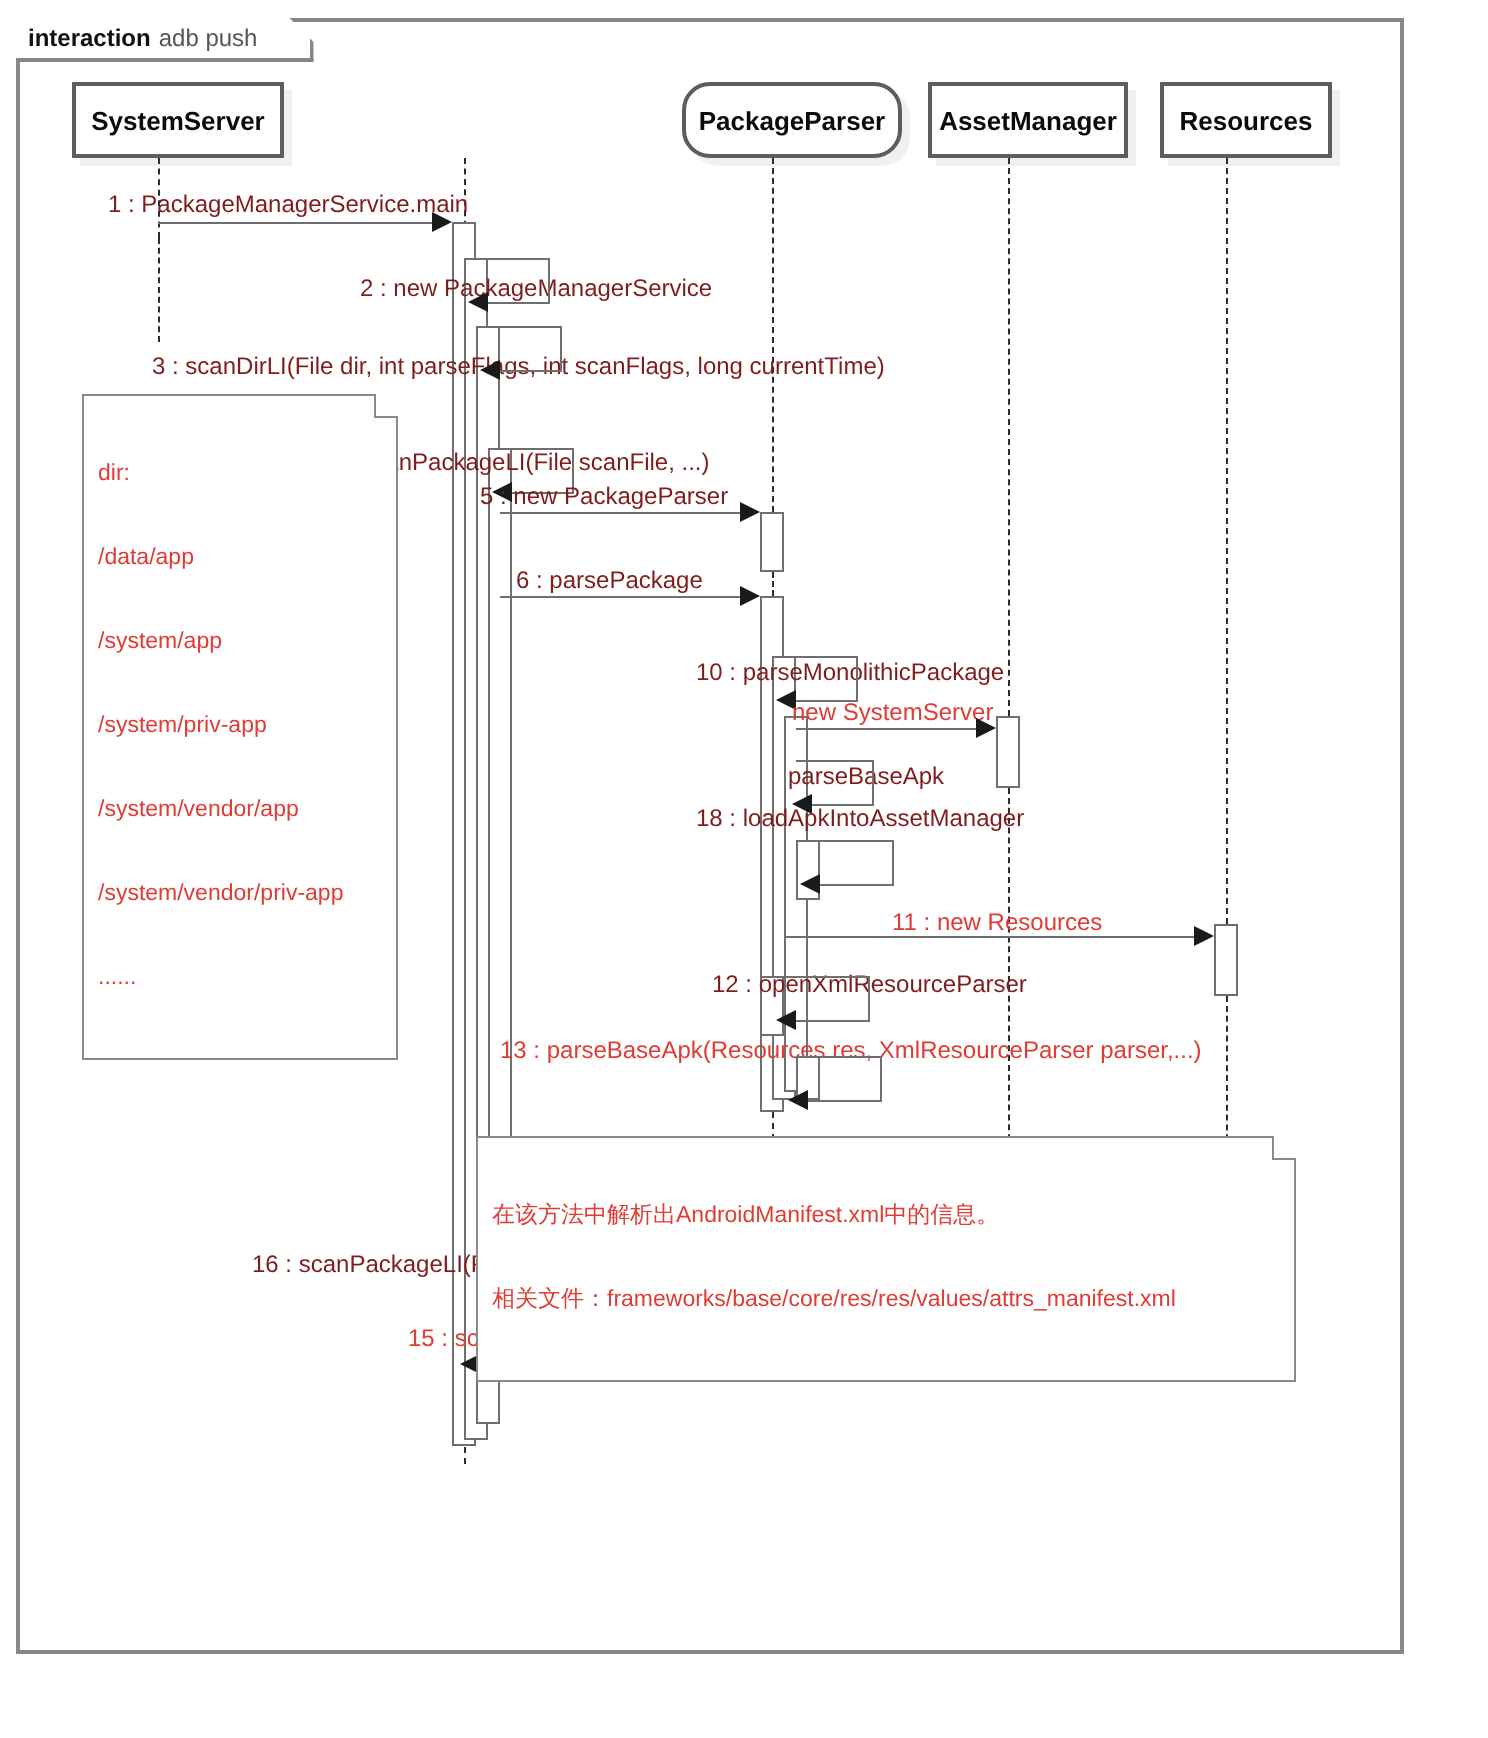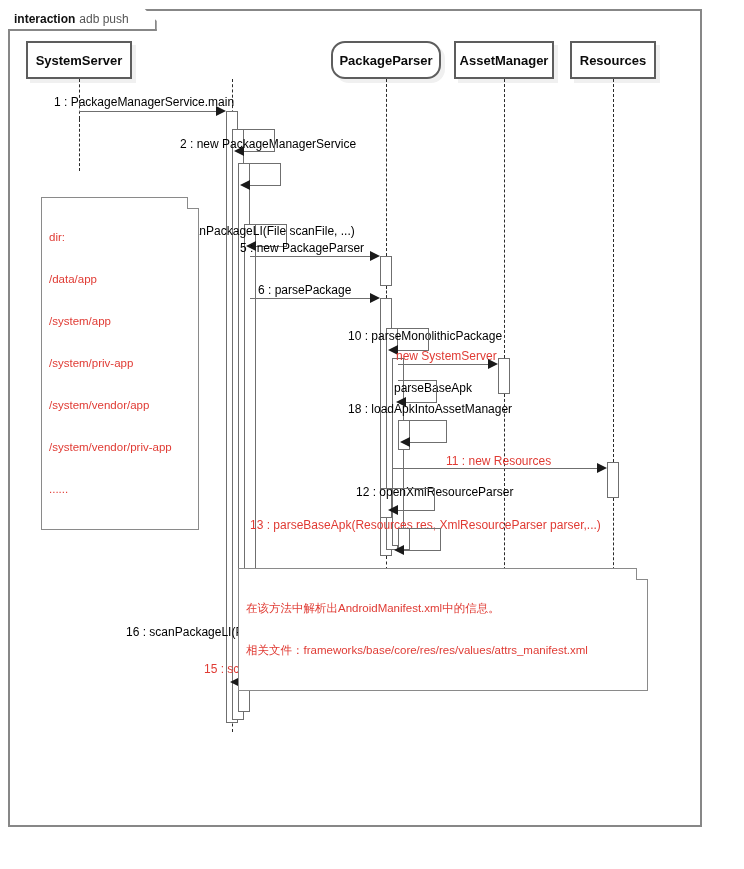--- a/index.html
+++ b/index.html
@@ -60,20 +60,21 @@
     border: 2px solid #5d5d5d;
     background: #ffffff;
     display: flex;
     align-items: center;
     justify-content: center;
     font-size: 13px;
     font-weight: bold;
     color: #0b0b0b;
     height: 38px;
     box-shadow: 4px 4px 0 0 #f0f0f0;
+    margin-left: 10px;
   }
   .ll-line {
     position: absolute;
     width: 0;
     border-left: 1px dashed #2b2b2b;
   }
 
   
   .act {
     position: absolute;
@@ -103,21 +104,21 @@
   }
   .arrow.right {
     border-left: 10px solid #1a1a1a;
   }
   .arrow.left {
     border-right: 10px solid #1a1a1a;
   }
   .msg-lbl {
     position: absolute;
     font-size: 12px;
-    color: #000000;
+    color: #7f1d1d;
     white-space: nowrap;
     line-height: 14px;
   }
   .msg-lbl.red {
     color: #e03b34;
   }
 
   
   .note {
     position: absolute;
@@ -204,20 +205,21 @@
   <div class="msg-lbl" style="left:54px; top:95px;">1 : PackageManagerService.main</div>
   <div class="msg-line" style="left:79px; top:111px; width:137px;"></div>
   <div class="arrow right" style="left:216px; top:106px;"></div>
 
   <div class="msg-lbl" style="left:180px; top:137px;">2 : new PackageManagerService</div>
   <div class="msg-line" style="left:232px; top:129px; width:42px;"></div>
   <div class="msg-v" style="left:274px; top:129px; height:22px;"></div>
   <div class="msg-line" style="left:244px; top:151px; width:31px;"></div>
   <div class="arrow left" style="left:234px; top:146px;"></div>
 
+  <div class="msg-lbl" style="left:76px; top:176px;">3 : scanDirLI(File dir, int parseFlags, int scanFlags, long currentTime)</div>
   <div class="msg-line" style="left:238px; top:163px; width:42px;"></div>
   <div class="msg-v" style="left:280px; top:163px; height:22px;"></div>
   <div class="msg-line" style="left:250px; top:185px; width:31px;"></div>
   <div class="arrow left" style="left:240px; top:180px;"></div>
 
   <div class="msg-lbl" style="left:164px; top:224px;">4 : scanPackageLI(File scanFile, ...)</div>
   <div class="msg-line" style="left:244px; top:224px; width:42px;"></div>
   <div class="msg-v" style="left:286px; top:224px; height:22px;"></div>
   <div class="msg-line" style="left:256px; top:246px; width:31px;"></div>
   <div class="arrow left" style="left:246px; top:241px;"></div>

